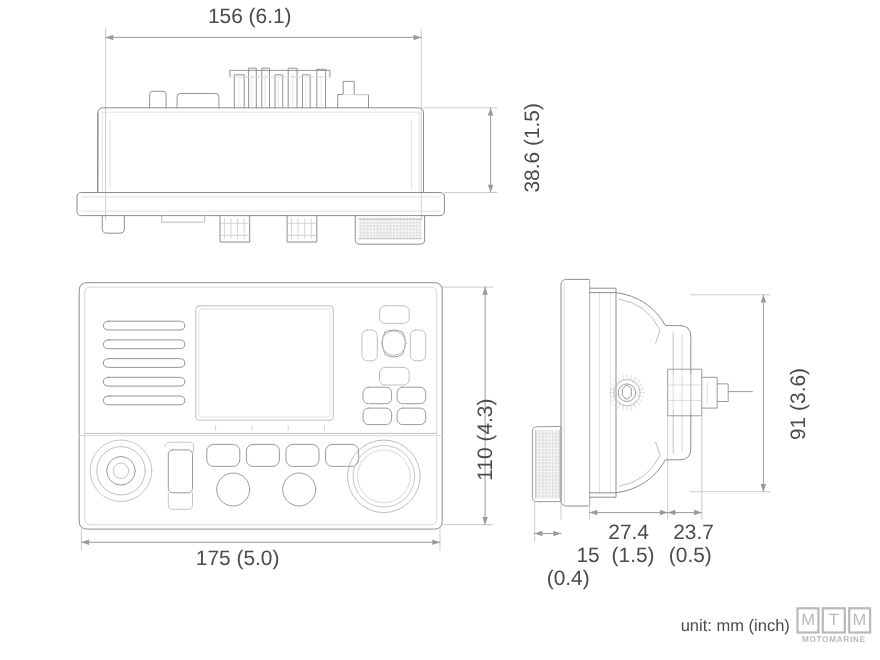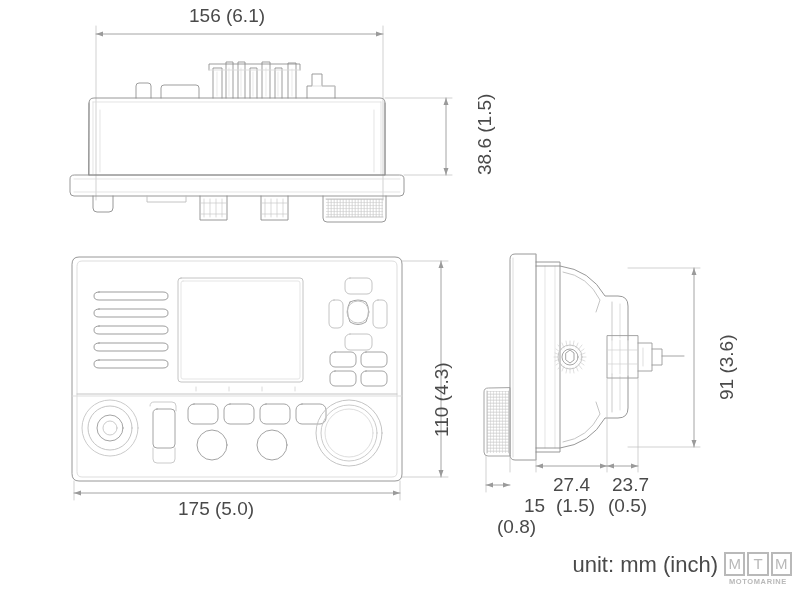--- a/index.html
+++ b/index.html
@@ -20,21 +20,21 @@
     letter-spacing:0px;
   }
   .dimtext.vert{
     transform-origin:0 0;
     transform:rotate(-90deg);
   }
   .unit-label{
     position:absolute;
     right:82px;
     bottom:22px;
-    font-size:22px;
+    font-size:15px;
     color:#4a4a4a;
     white-space:nowrap;
     font-family:"Liberation Sans", sans-serif;
   }
   
   .logo{
     position:absolute;
     right:8px;
     bottom:14px;
     width:68px;
@@ -401,21 +401,21 @@
 
   <div class="dimtext vert" style="left:474px; top:175px;">38.6 (1.5)</div>
 
   <div class="dimtext vert" style="left:431px; top:437px;">110 (4.3)</div>
 
   <div class="dimtext" style="left:178px; top:498px;">175 (5.0)</div>
 
   <div class="dimtext vert" style="left:716px; top:400px;">91 (3.6)</div>
 
   <div class="dimtext" style="left:485px; top:495px;margin-left:39px;">15</div>
-  <div class="dimtext" style="left:497px; top:516px;">(0.8)</div>
+  <div class="dimtext" style="left:497px; top:516px;">(0.4)</div>
 
   <div class="dimtext" style="left:553px; top:474px;">27.4</div>
   <div class="dimtext" style="left:556px; top:495px;">(1.5)</div>
 
   <div class="dimtext" style="left:612px; top:474px;">23.7</div>
   <div class="dimtext" style="left:608px; top:495px;">(0.5)</div>
 
   <div class="unit-label">unit: mm (inch)</div>
 
   <div class="logo">

